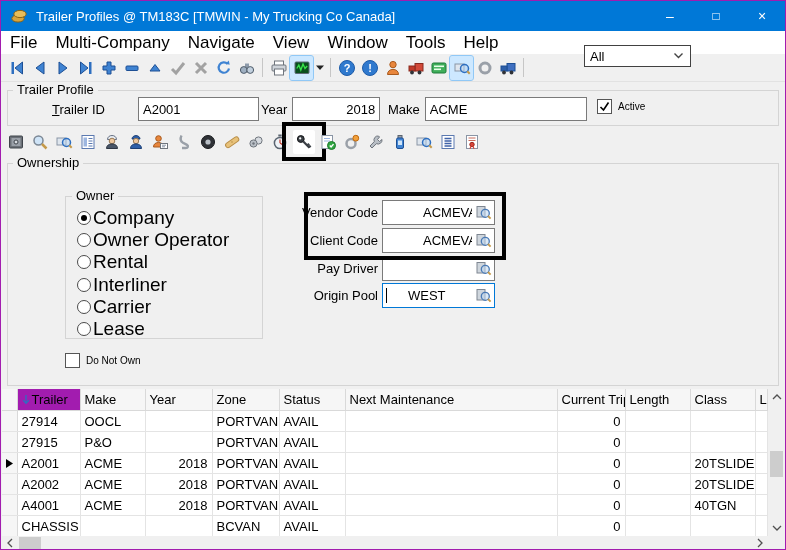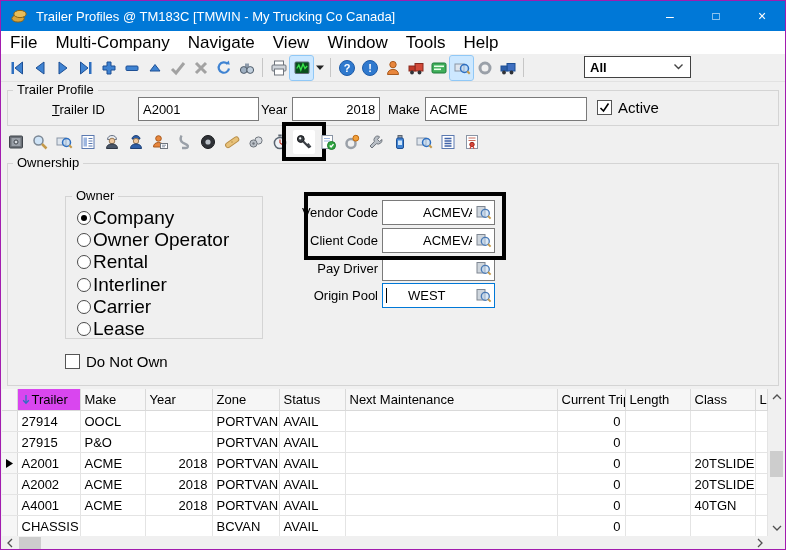--- a/index.html
+++ b/index.html
@@ -46,21 +46,21 @@
   .flabel{font-size:13px;white-space:nowrap;}
   .mnemonic::first-letter{text-decoration:underline;}
   input.txt{border:1px solid #7a7a7a;background:#fff;font-family:"Liberation Sans",sans-serif;
     font-size:13px;height:24px;box-sizing:border-box;padding:0 4px;margin:0;}
   input.txt.r{text-align:right;}
   .prow{position:absolute;top:6px;display:flex;align-items:center;}
   .cb{width:15px;height:15px;border:1px solid #555;background:#fff;display:inline-flex;
     align-items:center;justify-content:center;box-sizing:border-box;}
   .cb svg{display:none;}
   .cb.checked svg{display:block;}
-  .cblbl{font-size:15px;margin-left:6px;}
+  .cblbl{font-size:10px;margin-left:6px;}
   .radio{width:14px;height:14px;border:1px solid #4a4a4a;border-radius:50%;background:#fff;
     display:inline-block;position:relative;box-sizing:border-box;}
   .radio.checked::after{content:"";position:absolute;left:3px;top:3px;width:6px;height:6px;border-radius:50%;background:#000;}
   .radiorow{position:absolute;left:11px;display:flex;align-items:center;height:16px;}
   .radiorow .rlbl{font-size:19px;margin-left:2px;}
   .frow{position:absolute;display:flex;align-items:center;}
   .frow .flabel{width:220px;text-align:right;margin-right:4px;}
   .lookupwrap{position:relative;width:113px;height:25px;}
   .lookupwrap input.txt{width:113px;height:25px;padding-right:22px;padding-left:40px;}
   .lookupwrap.focused input.txt{border:1px solid #0078d7;}
@@ -68,21 +68,21 @@
   .caretline{position:absolute;left:4px;top:5px;width:1px;height:15px;background:#000;}
   .lookupwrap.focused .caretline{display:block;}
   .annotation{position:absolute;border:4px solid #000;box-sizing:border-box;pointer-events:none;}
   .ann-codes{left:296px;top:28px;width:202px;height:68px;}
   
   .grid{position:absolute;left:1px;top:388px;width:784px;height:161px;background:#fff;}
   table.g{border-collapse:collapse;table-layout:fixed;width:765px;font-size:13px;}
   table.g th,table.g td{border-right:1px solid #e4e4e4;border-bottom:1px solid #e4e4e4;
     padding:0 4px;height:20px;overflow:hidden;white-space:nowrap;text-align:left;font-weight:normal;}
   table.g thead th{background:#f6f6f6;border-bottom:1px solid #d9d9d9;border-right:1px solid #d9d9d9;height:21px;}
-  table.g thead th.sorted{background:#d946ef;}
+  table.g thead th.sorted{background:#a21caf;}
   table.g td.num,table.g th.num{text-align:right;}
   table.g .sel{padding:0;text-align:center;background:#f6f6f6;border-right:1px solid #d9d9d9;}
   .sorticon{display:inline-block;vertical-align:-1px;margin-right:2px;}
   
   .vscroll{position:absolute;left:766px;top:0;width:17px;height:147px;background:#f0f0f0;}
   .hscroll{position:absolute;left:0;top:147px;width:766px;height:14px;background:#f0f0f0;}
   .corner{position:absolute;left:766px;top:147px;width:17px;height:14px;background:#f0f0f0;}
   .sbtn{position:absolute;display:flex;align-items:center;justify-content:center;background:#f0f0f0;}
   .vscroll .sbtn{width:17px;height:16px;}
   .hscroll .sbtn{width:16px;height:14px;}
@@ -246,21 +246,21 @@
       <span class="tbtn">
         <svg width="18" height="18" viewBox="0 0 18 18">
           <rect x="8" y="4.5" width="8" height="7.5" fill="#3f6fc0" stroke="#1d4f94"></rect>
           <rect x="2" y="7" width="6" height="5" fill="#2e5fa8" stroke="#1d4f94"></rect>
           <circle cx="5" cy="13.5" r="1.9" fill="#2f3237"></circle>
           <circle cx="12.5" cy="13.5" r="1.9" fill="#2f3237"></circle>
         </svg>
       </span>
       <span class="tsep"></span>
     </div>
-  <div class="filterdd" style="position:absolute;left:565px;top:55px;font-weight:bold;">
+  <div class="filterdd" style="position:absolute;left:565px;top:44px;">
     <span class="ftext">All</span>
     <svg width="11" height="8" viewBox="0 0 11 8">
         <path d="M1.5 1.5l4 4 4-4" stroke="#444" fill="none" stroke-width="1.4"></path>
       </svg>
   </div>
 
   <div class="groupbox profilebox">
     <span class="gbl">Trailer Profile</span>
     <div class="prow" style="left:44px;gap:29px;">
       <span class="flabel mnemonic">Trailer ID</span>

